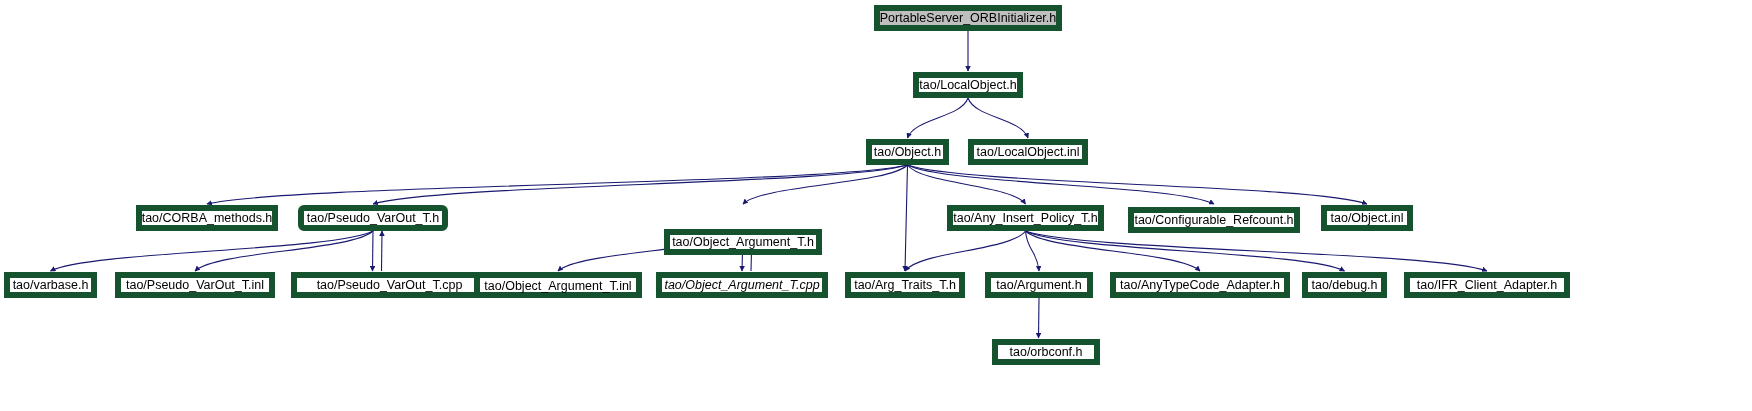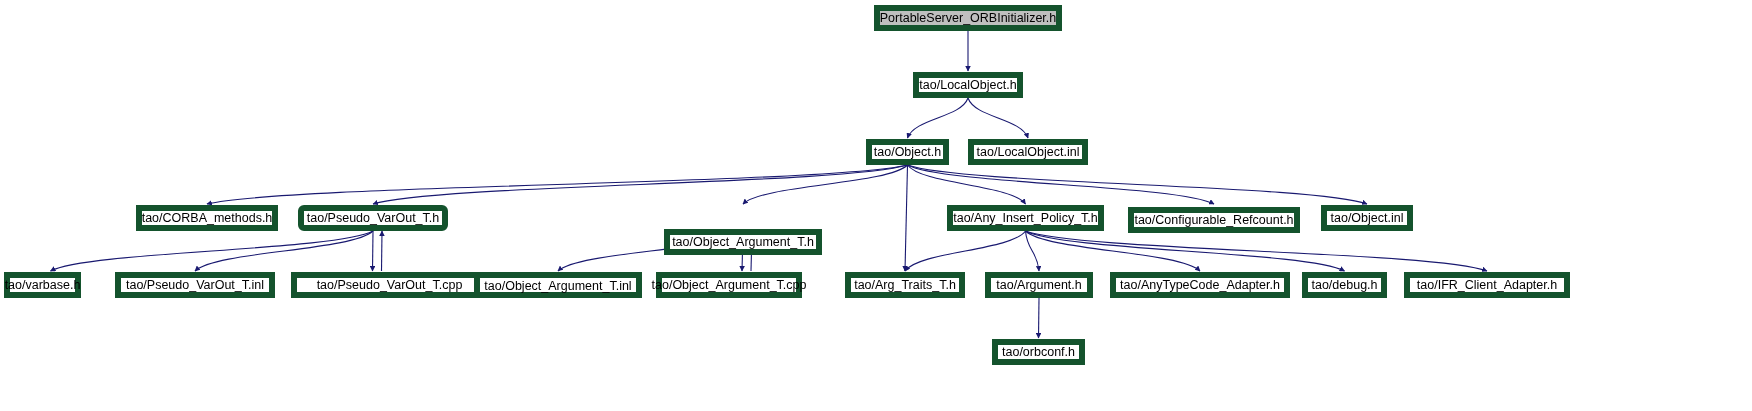--- a/index.html
+++ b/index.html
@@ -90,47 +90,47 @@
       </div>
       <div class="node" style="left: 947px; top: 205px; width: 157px;">
         <span>tao/Any_Insert_Policy_T.h</span>
       </div>
       <div class="node" style="left: 1128px; top: 207px; width: 172px;">
         <span>tao/Configurable_Refcount.h</span>
       </div>
       <div class="node" style="left: 1321px; top: 205px; width: 92px;">
         <span>tao/Object.inl</span>
       </div>
-      <div class="node" style="left: 4px; top: 272px; width: 77px;">
+      <div class="node" style="left: 4px; top: 272px; width: 93px;">
         <span>tao/varbase.h</span>
       </div>
       <div class="node" style="left: 115px; top: 272px; width: 160px;">
         <span>tao/Pseudo_VarOut_T.inl</span>
       </div>
       <div class="node" style="left: 291px; top: 272px; width: 197px;">
         <span>tao/Pseudo_VarOut_T.cpp</span>
       </div>
       <div class="node" style="left: 474px; top: 272px; width: 168px; align-items: flex-end;">
         <span>tao/Object_Argument_T.inl</span>
       </div>
-      <div class="node" style="left: 656px; top: 272px; width: 146px;">
+      <div class="node" style="left: 656px; top: 272px; width: 172px; font-style: italic;">
         <span>tao/Object_Argument_T.cpp</span>
       </div>
       <div class="node" style="left: 845px; top: 272px; width: 120px;">
         <span>tao/Arg_Traits_T.h</span>
       </div>
       <div class="node" style="left: 985px; top: 272px; width: 108px; justify-content: center;">
         <span>tao/Argument.h</span>
       </div>
       <div class="node" style="left: 1110px; top: 272px; width: 180px;">
         <span>tao/AnyTypeCode_Adapter.h</span>
       </div>
       <div class="node" style="left: 1302px; top: 272px; width: 85px;">
         <span>tao/debug.h</span>
       </div>
       <div class="node" style="left: 1404px; top: 272px; width: 166px;">
         <span>tao/IFR_Client_Adapter.h</span>
       </div>
-      <div class="node" style="left: 992px; top: 339px; width: 93px;">
+      <div class="node" style="left: 992px; top: 339px; width: 108px;">
         <span>tao/orbconf.h</span>
       </div>
     </div>
 </div>
 
 </body></html>

